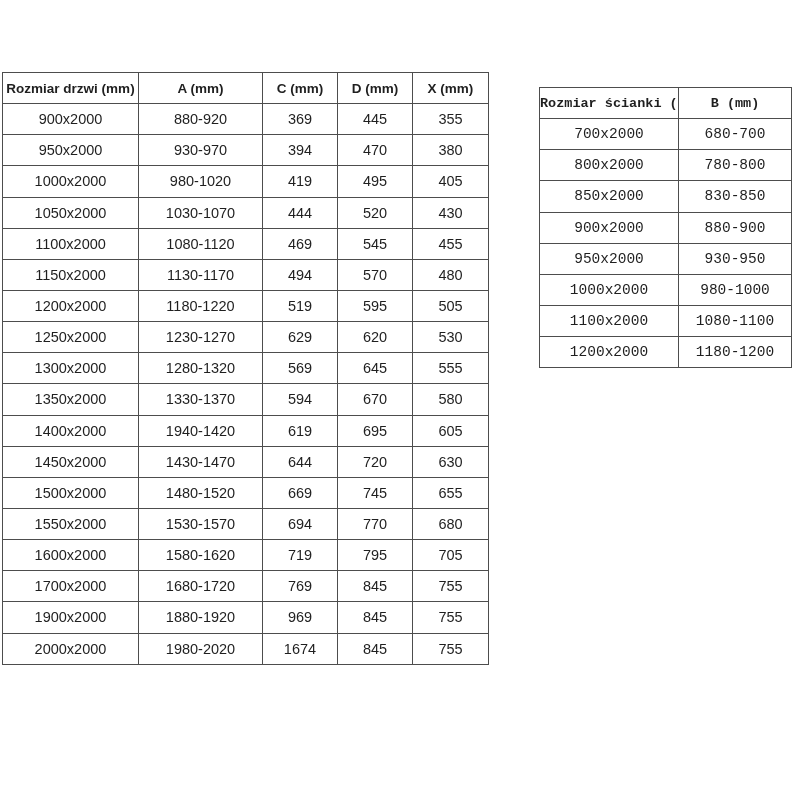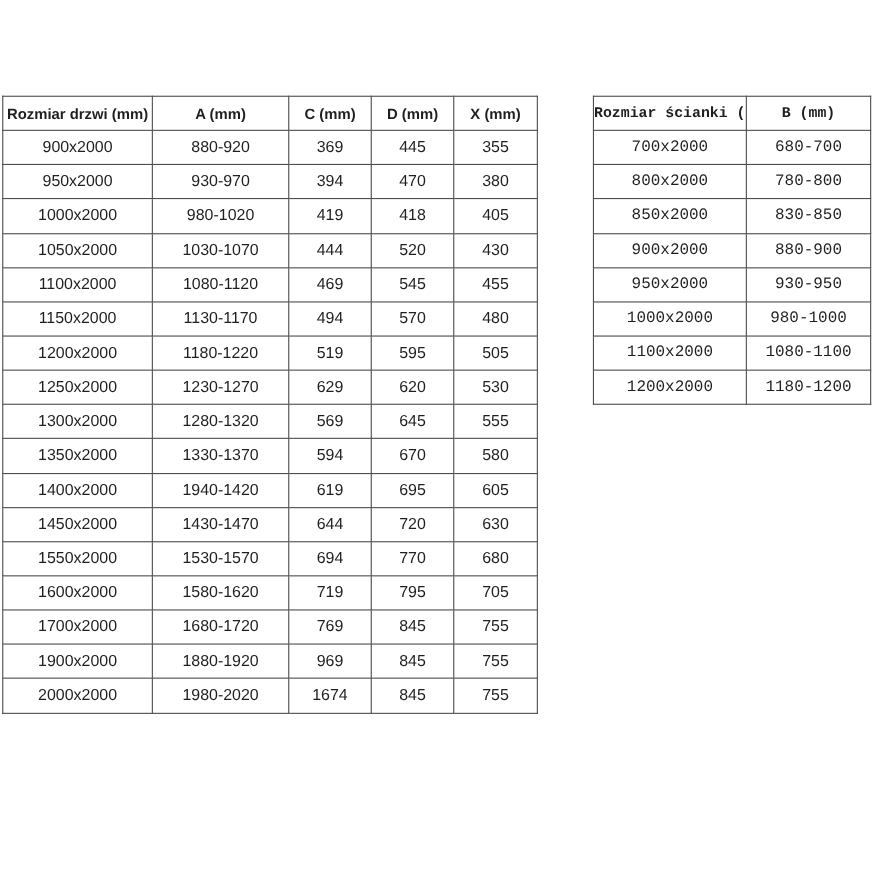--- a/index.html
+++ b/index.html
@@ -19,21 +19,21 @@
     border:1px solid var(--border-color, #4d4d4d);
     text-align:center;
     vertical-align:middle;
     height:31.15px;
     white-space:nowrap;
     overflow:hidden;
     color:var(--text-color, #1f1f1f);
   }
   th { font-size:13.5px; font-weight:bold; }
   td { font-size:14.5px; font-weight:normal; }
-  #door-table { left:2px;  top:87px; width:486px;border-radius:30px; }
+  #door-table { left:2px;  top:72px; width:486px;border-radius:30px; }
   #wall-table { left:539px; top:87px; width:252px;font-family:Liberation Mono, monospace; }
 </style>
 </head>
 <body style="background: rgb(255, 255, 255);">
 
 <table id="door-table">
   <colgroup>
     <col style="width:136px">
       <col style="width:124px">
     <col style="width:75px">
@@ -61,21 +61,21 @@
         <td>950x2000</td>
         <td>930-970</td>
         <td>394</td>
         <td>470</td>
         <td>380</td>
       </tr>
       <tr>
         <td>1000x2000</td>
         <td>980-1020</td>
         <td>419</td>
-        <td>418</td>
+        <td>495</td>
         <td>405</td>
       </tr>
       <tr>
         <td>1050x2000</td>
         <td>1030-1070</td>
         <td>444</td>
         <td>520</td>
         <td>430</td>
       </tr>
       <tr>
@@ -126,20 +126,27 @@
         <td>619</td>
         <td>695</td>
         <td>605</td>
       </tr>
       <tr>
         <td>1450x2000</td>
         <td>1430-1470</td>
         <td>644</td>
         <td>720</td>
         <td>630</td>
+      </tr>
+      <tr>
+        <td>1500x2000</td>
+        <td>1480-1520</td>
+        <td>669</td>
+        <td>745</td>
+        <td>655</td>
       </tr>
       <tr>
         <td>1550x2000</td>
         <td>1530-1570</td>
         <td>694</td>
         <td>770</td>
         <td>680</td>
       </tr>
       <tr>
         <td>1600x2000</td>

